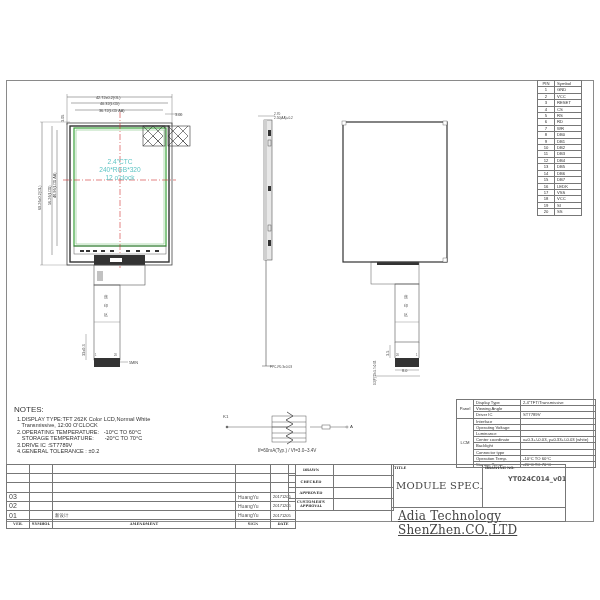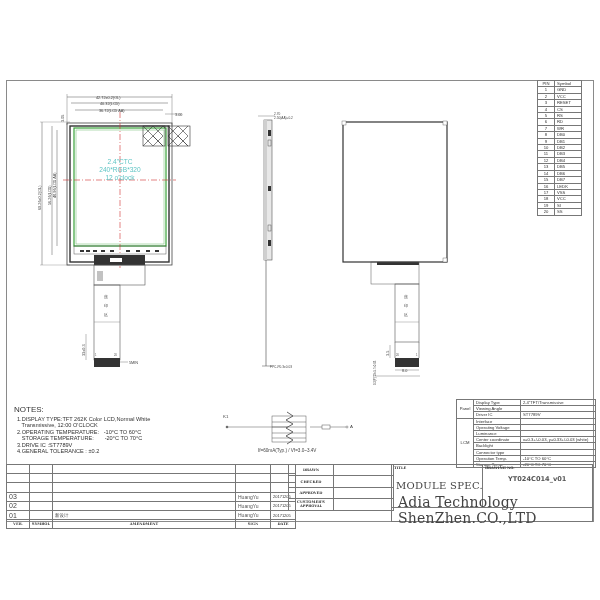--- a/index.html
+++ b/index.html
@@ -26,27 +26,27 @@
   .rev .ver { width: 18px; font-size: 7px; color: #444; }
   .rev .sym { width: 18px; }
   .rev .amd { width: 178px; }
   .rev .sign { width: 30px; font-size: 5px; color: #555; }
   .rev .date { width: 20px; font-size: 4px; }
   .rev .hdr td { font-size: 3.6px; font-weight: bold; text-align: center; font-family: "DejaVu Serif", serif; }
   .appr { left: 288px; top: 464px; }
   .appr td { height: 10.4px; }
   .appr .lab { width: 40px; font-size: 3.6px; font-weight: bold; text-align: center; font-family: "DejaVu Serif", serif; line-height: 4px; }
   .appr .val { width: 55px; }
-  .title-box { position: absolute; left: 391px; top: 464px; width: 202px; height: 58px; border: 0.6px solid #777; box-sizing: border-box; }
+  .title-box { position: absolute; left: 391px; top: 464px; width: 175px; height: 58px; border: 0.6px solid #777; box-sizing: border-box; }
   .title-box .lbl { position: absolute; font-size: 3.6px; font-weight: bold; font-family: "DejaVu Serif", serif; }
   .title-box .div-v { position: absolute; left: 90px; top: 0; width: 0; height: 42px; border-left: 0.6px solid #777; }
   .title-box .div-h { position: absolute; left: 0; top: 42px; width: 100%; height: 0; border-top: 0.6px solid #777; }
   .title-main { position: absolute; left: 4px; top: 15px; font-family: "DejaVu Serif", serif; font-size: 10px; color: #444; letter-spacing: 0.3px; }
   .drawno { position: absolute; left: 116px; top: 10px; font-family: "DejaVu Sans", sans-serif; font-size: 6.6px; color: #555; font-weight: bold; }
-  .company { position: absolute; left: 6px; top: 29px; font-family: "DejaVu Serif", serif; font-size: 14px; color: #444; letter-spacing: 0.2px; }
+  .company { position: absolute; left: 6px; top: 44px; font-family: "DejaVu Serif", serif; font-size: 12px; color: #444; letter-spacing: 0.2px; text-decoration: underline; }
   .lcd-text { position: absolute; font-size: 6.6px; color: #5ec4c4; text-align: center; width: 80px; line-height: 8px; }
   .dimtxt { font-size: 3.8px; fill: #444; font-family: "Liberation Sans", sans-serif; }
   .circuit-label { position: absolute; font-size: 4.4px; color: #444; }
 </style>
 </head>
 <body>
 
 <div class="frame"></div>
 
 <svg class="drawing" width="600" height="600" viewBox="0 0 600 600">

